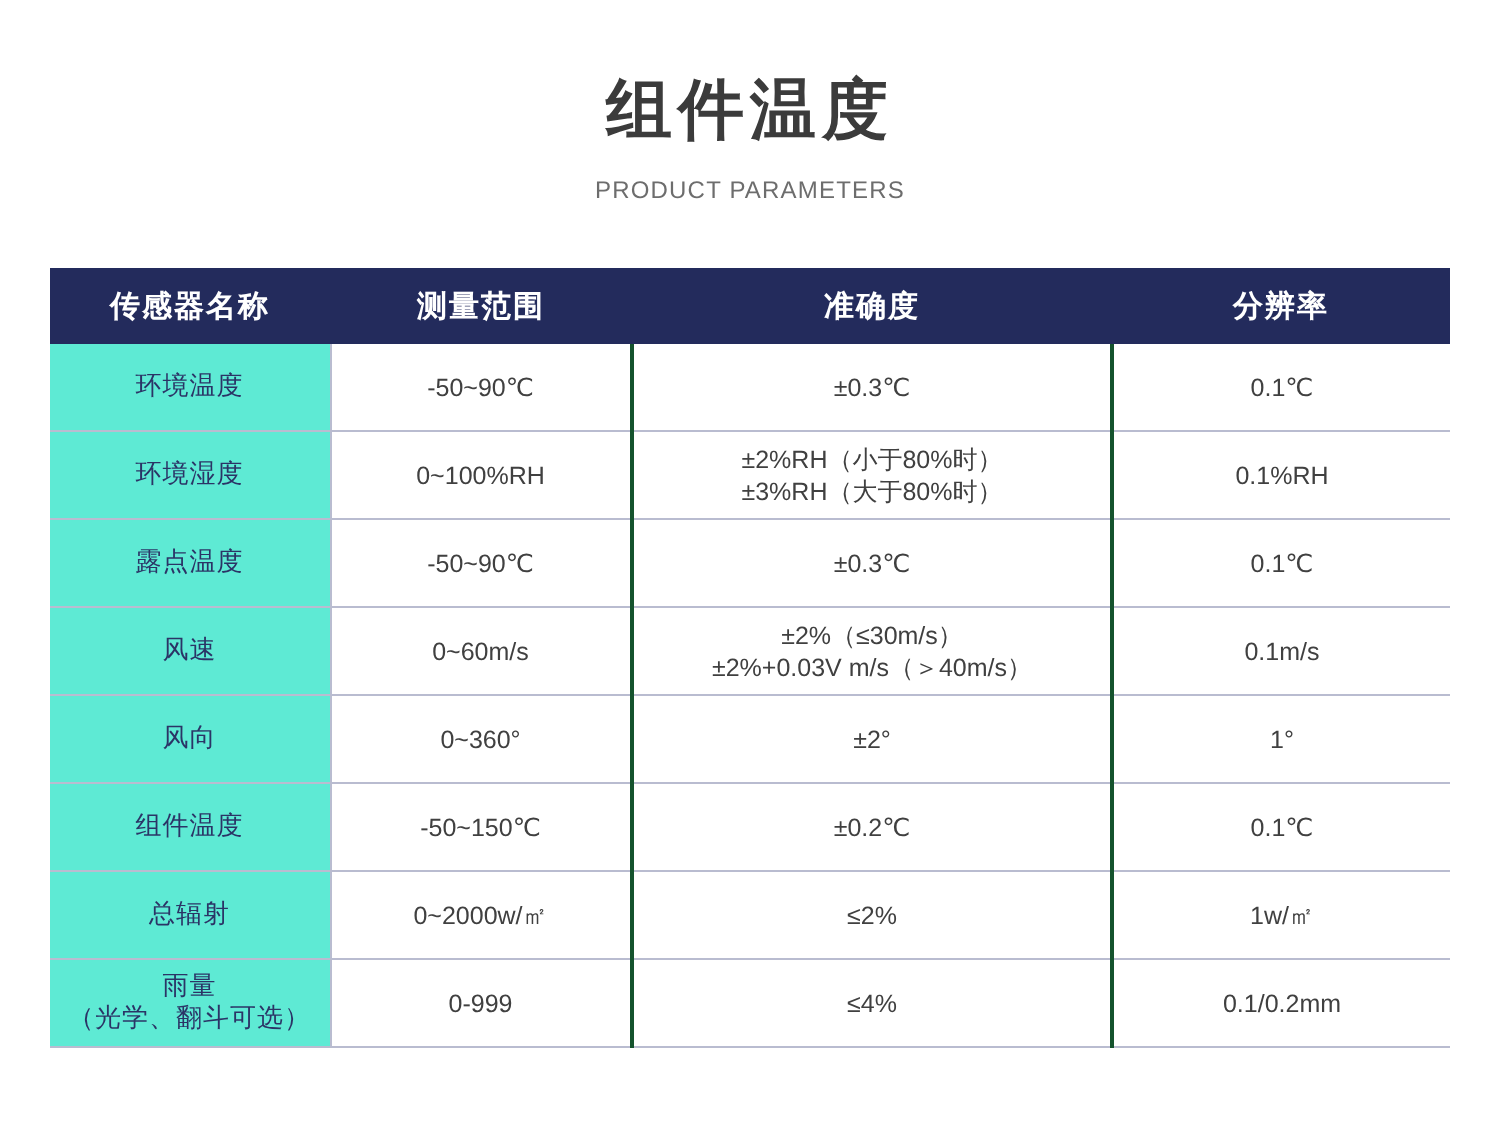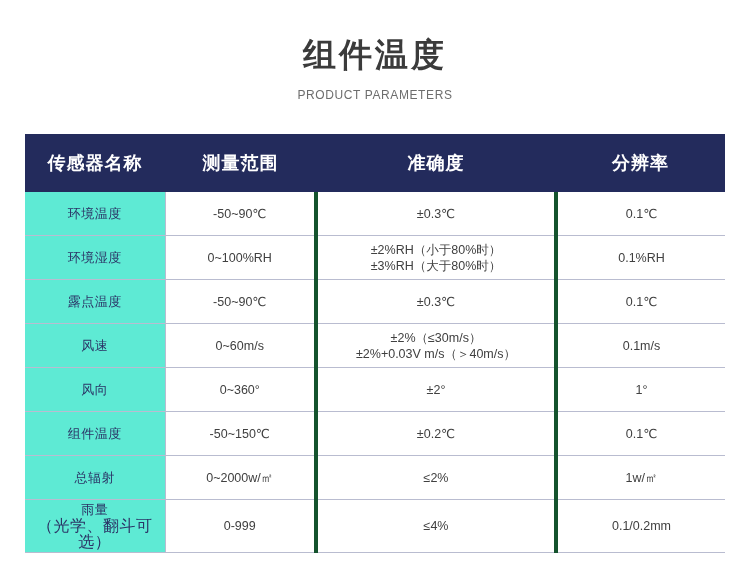--- a/index.html
+++ b/index.html
@@ -53,55 +53,55 @@
   }
   table.spec col.c0 { width: 140px; }
   table.spec col.c1 { width: 151px; }
   table.spec col.c2 { width: 240px; }
   table.spec col.c3 { width: 169px; }
 
   
   thead th {
     background: #232b5c;
     color: #ffffff;
-    font-size: 18px;
+    font-size: 15px;
     font-weight: bold;
     height: 26px;
-    padding: 16px;
+    padding: 6px;
     text-align: center;
     letter-spacing: 1px;
     font-family: "DejaVu Sans", "Liberation Sans", sans-serif;
   }
 
   
   tbody td {
     height: 39px;
     padding: 2px 4px;
     text-align: center;
     vertical-align: middle;
     font-size: 12.5px;
     color: #404040;
     border-bottom: 1px solid #b9bcd0;
-    border-right: 4px solid #14532d;
+    border-right: 2px solid #14532d;
     background: #ffffff;
     line-height: 16px;
   }
   tbody td.last-col { border-right: none; }
 
   tbody td.name-cell {
     background: #5eead4;
     color: #2b3466;
     font-size: 13px;
     letter-spacing: 0.5px;
     border-right: 1px solid #b9bcd0;
     font-family: "DejaVu Sans", "Liberation Sans", sans-serif;
   }
   tbody td.name-cell .sub {
     display: block;
-    font-size: 16px;
+    font-size: 13px;
     line-height: 16px;
   }
   .cell-line { display: block; }
 </style>
 </head>
 <body>
 
 <div class="title-block">
   <div class="title-cn">组件温度</div>
   <div class="title-en">PRODUCT PARAMETERS</div>

